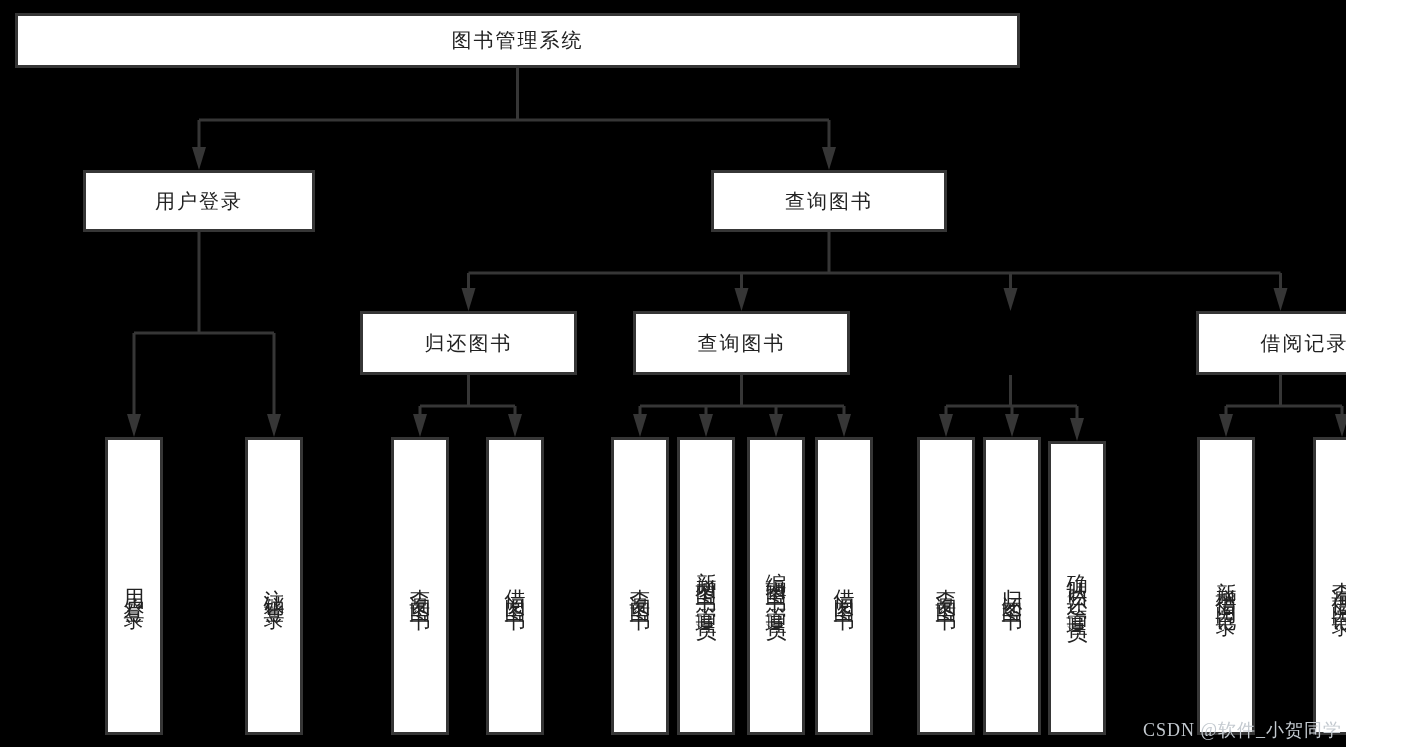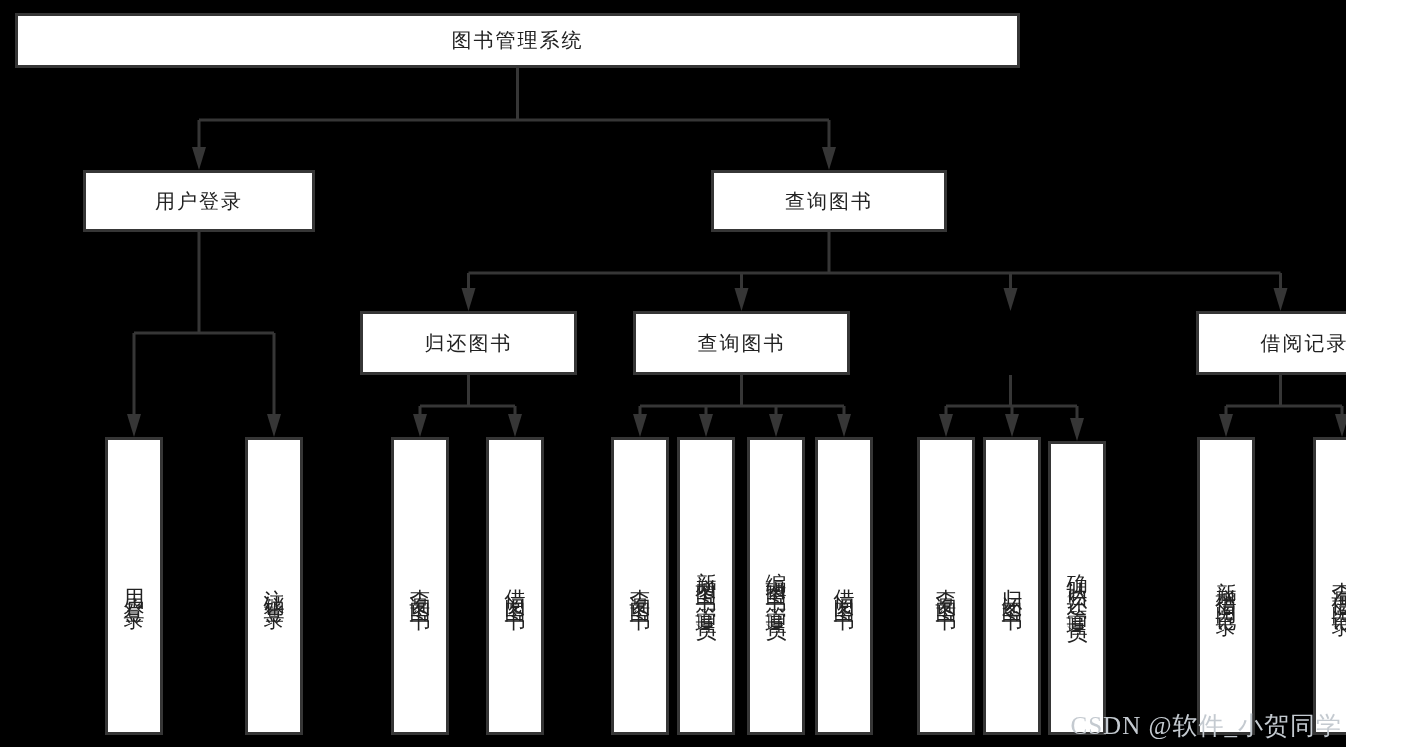--- a/index.html
+++ b/index.html
@@ -38,21 +38,21 @@
   .n-l1 {left:105px;}  .n-l2 {left:245px;}
   .n-l3 {left:391px;}  .n-l4 {left:486px;}
   .n-l5 {left:611px;}  .n-l6 {left:677px;}
   .n-l7 {left:747px;}  .n-l8 {left:815px;}
   .n-l9 {left:917px;}  .n-l10{left:983px;}
   .n-l11{left:1048px;top:441px;height:294px;}
   .n-l12{left:1197px;} .n-l13{left:1313px;}
   .watermark{
     position:absolute;
     right:4px;bottom:5px;
-    font-size:25px;
+    font-size:18px;
     color:#c4cad0;
     letter-spacing:1px;
     z-index:5;
   }
 </style>
 </head>
 <body>
 
 <div id="canvas">
 

